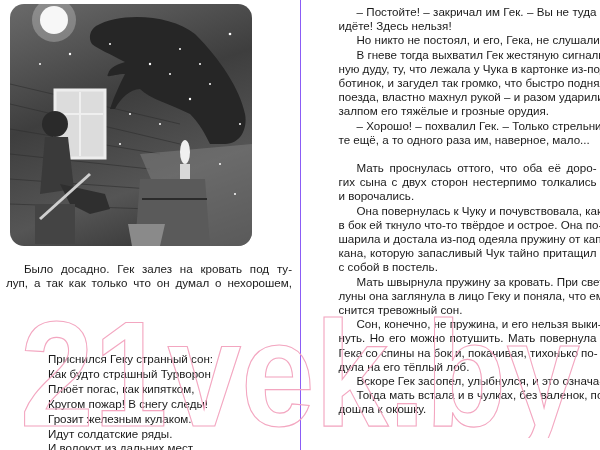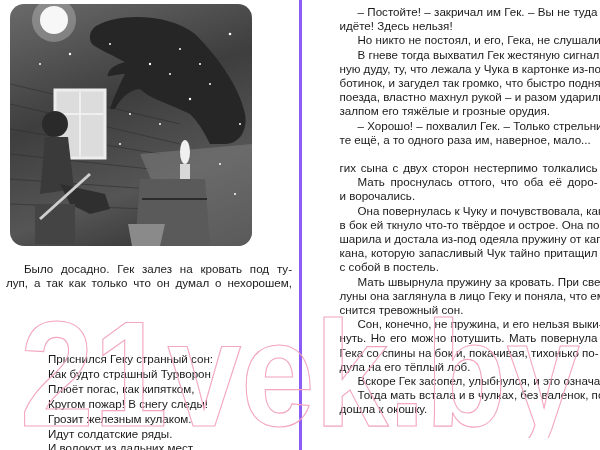--- a/index.html
+++ b/index.html
@@ -4,21 +4,21 @@
 <style>
   html, body { margin: 0; padding: 0; }
   body {
     width: 600px; height: 450px; overflow: hidden; position: relative;
     background: #ffffff;
     font-family: "Liberation Sans", "DejaVu Sans", sans-serif;
     color: #1a1a1a;
   }
   .spread { position: absolute; inset: 0; display: flex; }
   .page { position: relative; width: 300px; height: 450px; }
-  .page-left { border-right: 3px solid #8b5cf6; }
+  .page-left { border-right: 1px solid #8b5cf6; }
 
   
   .illustration {
     position: absolute; left: 10px; top: 4px; width: 242px; height: 242px;
     border-radius: 14px; overflow: hidden;
     background: linear-gradient(160deg, #6a6a6a 0%, #3e3e3e 40%, #555 70%, #2b2b2b 100%);
   }
   .illustration svg { width: 100%; height: 100%; display: block; }
 
   
@@ -141,22 +141,22 @@
       <span class="line">идёте! Здесь нельзя!</span>
       <span class="line indent">Но никто не постоял, и его, Гека, не слушали.</span>
       <span class="line just indent">В гневе тогда выхватил Гек жестяную сигналь-</span>
       <span class="line just">ную дуду, ту, что лежала у Чука в картонке из-под</span>
       <span class="line just">ботинок, и загудел так громко, что быстро поднял</span>
       <span class="line just">поезда, властно махнул рукой – и разом ударили</span>
       <span class="line">залпом его тяжёлые и грозные орудия.</span>
       <span class="line just indent">– Хорошо! – похвалил Гек. – Только стрельни-</span>
       <span class="line">те ещё, а то одного раза им, наверное, мало...</span>
       <span class="line" style="height:14px;"></span>
+      <span class="line just indent">Мать проснулась оттого, что оба её доро-</span>
       <span class="line just">гих сына с двух сторон нестерпимо толкались</span>
-      <span class="line just indent">Мать проснулась оттого, что оба её доро-</span>
       <span class="line">и ворочались.</span>
       <span class="line just indent">Она повернулась к Чуку и почувствовала, как</span>
       <span class="line just">в бок ей ткнуло что-то твёрдое и острое. Она по-</span>
       <span class="line just">шарила и достала из-под одеяла пружину от кап-</span>
       <span class="line just">кана, которую запасливый Чук тайно притащил</span>
       <span class="line">с собой в постель.</span>
       <span class="line just indent">Мать швырнула пружину за кровать. При свете</span>
       <span class="line just">луны она заглянула в лицо Геку и поняла, что ему</span>
       <span class="line">снится тревожный сон.</span>
       <span class="line just indent">Сон, конечно, не пружина, и его нельзя выки-</span>

